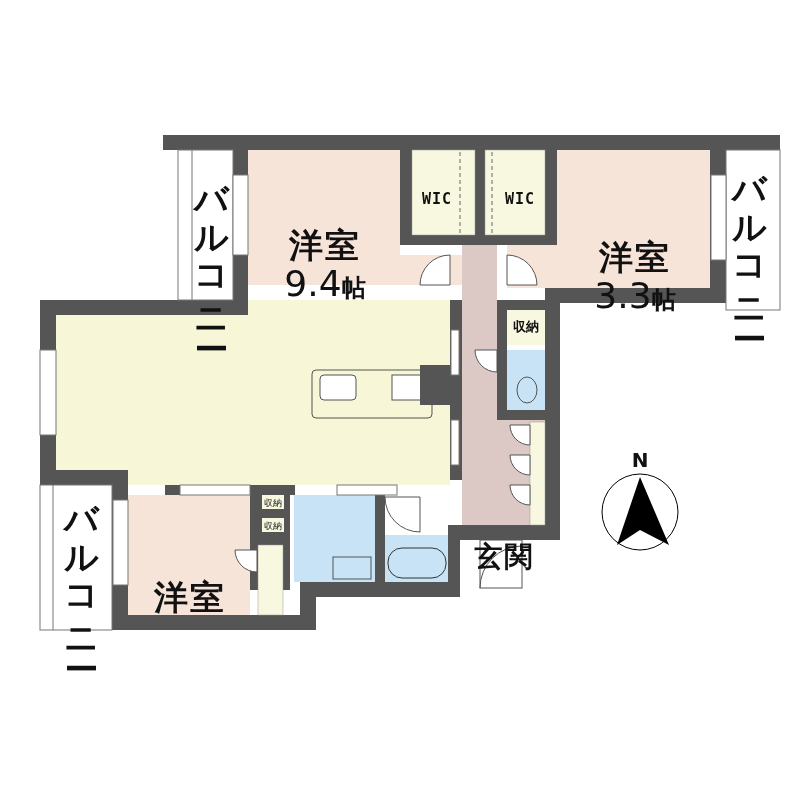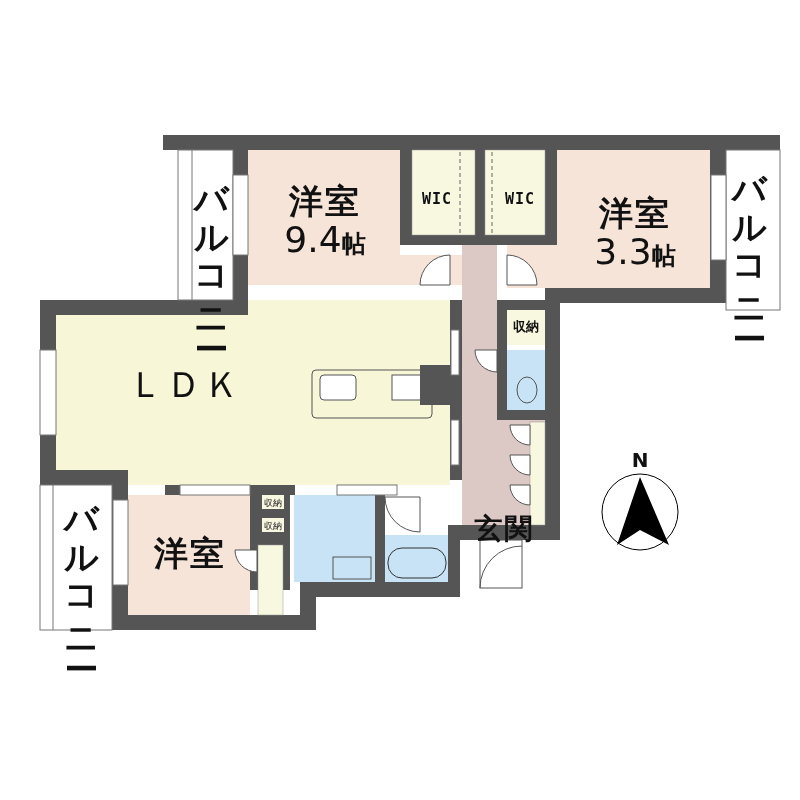--- a/index.html
+++ b/index.html
@@ -1,19 +1,19 @@
 <!DOCTYPE html>
 <html><head>
   <meta charset="utf-8">
   <style>
     html, body { margin: 0; padding: 0; background: #ffffff; }
     body { width: 800px; height: 800px; position: relative; overflow: hidden; font-family: "DejaVu Sans", sans-serif; }
     #plan { position: absolute; left: 0; top: 0; width: 800px; height: 800px; }
     .label { position: absolute; color: #111; text-align: center; font-family: "DejaVu Sans", sans-serif; }
-    .room-name { font-size: 34px; font-weight: bold; letter-spacing: 2px; line-height: 1.1; }
+    .room-name { font-size: 34px; font-weight: bold; letter-spacing: 2px; line-height: 1.1; margin-top: 44px; }
     .room-size { font-size: 36px; line-height: 1.1; }
     .room-size .unit { font-size: 24px; font-weight: bold; }
     .small { font-size: 13px; font-weight: bold; }
     .tiny { font-size: 9px; }
     .vert { position: absolute; writing-mode: vertical-rl; font-size: 34px; font-weight: bold; color: #111; letter-spacing: 4px; line-height: 1; }
     .mono { font-family: "DejaVu Sans Mono", monospace; font-weight: bold; font-size: 15px; letter-spacing: 1px; }
   </style>
 </head>
 <body>
 
@@ -134,28 +134,27 @@
   <div class="room-name">洋室</div>
   <div class="room-size"><span>9.4</span><span class="unit">帖</span></div>
 </div>
 
 <div class="label" style="left:570px; top:195px; width:130px;">
   <div class="room-name">洋室</div>
   <div class="room-size"><span>3.3</span><span class="unit">帖</span></div>
 </div>
 
 <div class="label" style="left:110px; top:365px; width:150px;">
-  <div class="room-name" style="font-weight:normal; font-size:36px;">ＬＤＫ</div>
 </div>
 
 <div class="label" style="left:130px; top:535px; width:120px;">
   <div class="room-name">洋室</div>
 </div>
 
-<div class="label room-name" style="left:462px; top:514px; width:85px; font-size:28px;">玄関</div>
+<div class="label room-name" style="left:462px; top:498px; width:85px; font-size:28px;">玄関</div>
 
 <div class="label mono" style="left:412px; top:190px; width:50px;">WIC</div>
 <div class="label mono" style="left:495px; top:190px; width:50px;">WIC</div>
 
 <div class="label small" style="left:507px; top:318px; width:38px;">収納</div>
 <div class="label tiny" style="left:262px; top:497px; width:22px;">収納</div>
 <div class="label tiny" style="left:262px; top:520px; width:22px;">収納</div>
 
 <div class="vert" style="left:195px; top:160px;">バルコニー</div>
 <div class="vert" style="left:733px; top:150px;">バルコニー</div>

